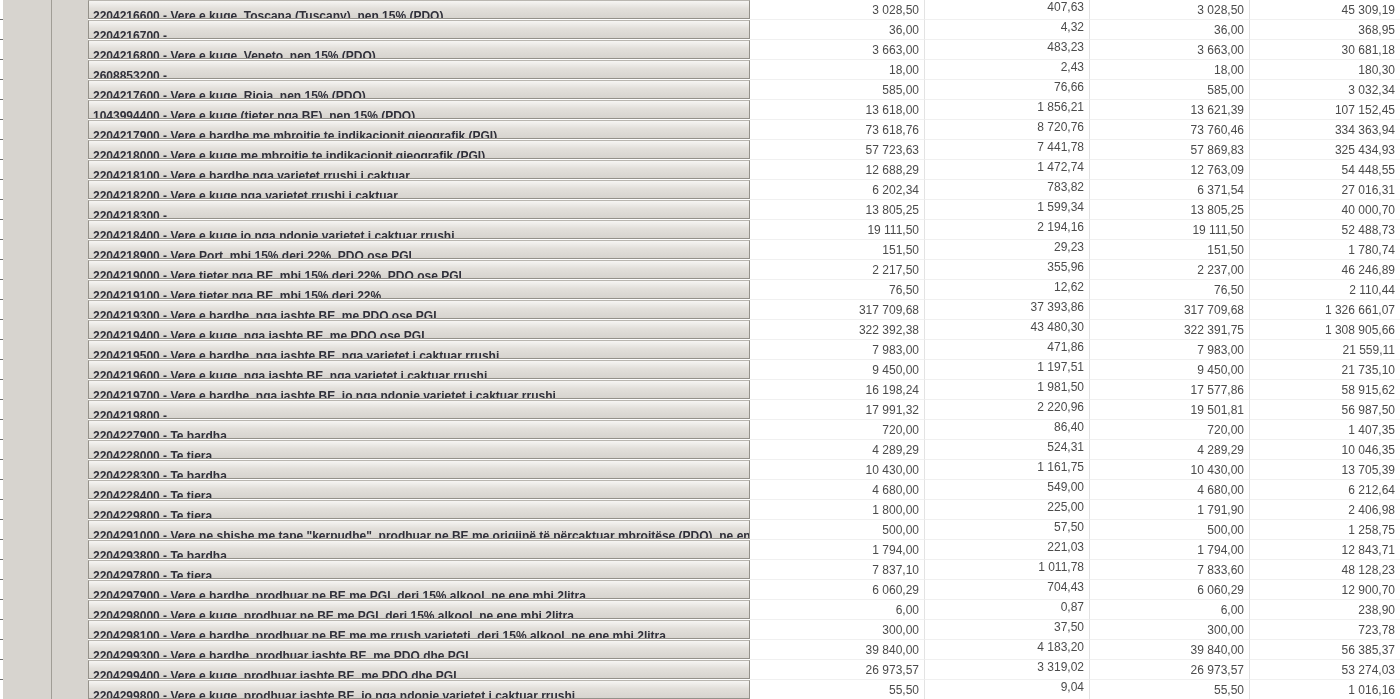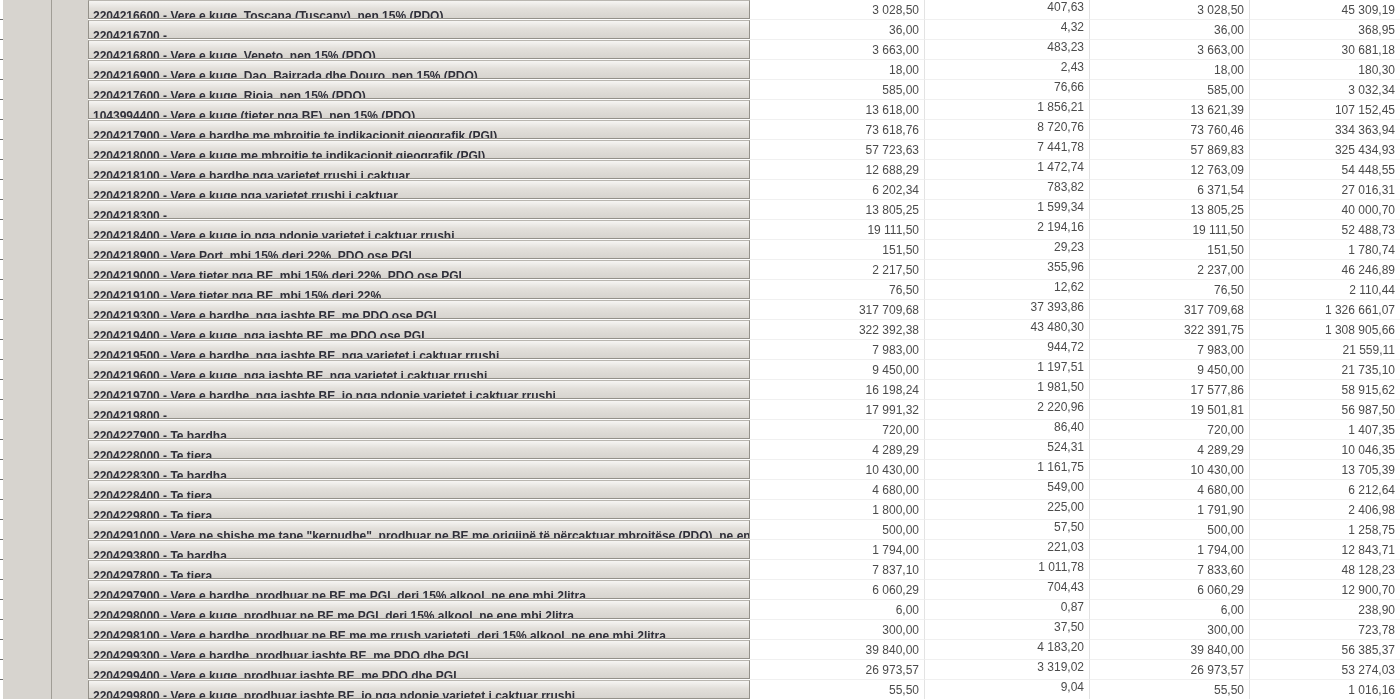--- a/index.html
+++ b/index.html
@@ -114,23 +114,22 @@
           <span>Vere e kuqe, Veneto, nen 15% (PDO)</span>
     </div>
     <div class="cell-num col-1">3 663,00</div>
     <div class="cell-num col-2">483,23</div>
     <div class="cell-num col-3">3 663,00</div>
     <div class="cell-num col-4">30 681,18</div>
   </div>
 
   <div class="grid-row">
     <div class="cell-desc">
-      <span>2204216900</span>
-          <span> - </span>
-          <span>Vere e kuqe, Dao, Bairrada dhe Douro, nen 15% (PDO)</span>
+      <span>2608853200</span>
+          <span> - </span>
     </div>
     <div class="cell-num col-1">18,00</div>
     <div class="cell-num col-2">2,43</div>
     <div class="cell-num col-3">18,00</div>
     <div class="cell-num col-4">180,30</div>
   </div>
 
   <div class="grid-row">
     <div class="cell-desc">
       <span>2204217600</span>
@@ -286,21 +285,21 @@
     <div class="cell-num col-4">1 308 905,66</div>
   </div>
 
   <div class="grid-row">
     <div class="cell-desc">
       <span>2204219500</span>
           <span> - </span>
           <span>Vere e bardhe, nga jashte BE, nga varietet i caktuar rrushi</span>
     </div>
     <div class="cell-num col-1">7 983,00</div>
-    <div class="cell-num col-2">944,72</div>
+    <div class="cell-num col-2">471,86</div>
     <div class="cell-num col-3">7 983,00</div>
     <div class="cell-num col-4">21 559,11</div>
   </div>
 
   <div class="grid-row">
     <div class="cell-desc">
       <span>2204219600</span>
           <span> - </span>
           <span>Vere e kuqe, nga jashte BE, nga varietet i caktuar rrushi</span>
     </div>

